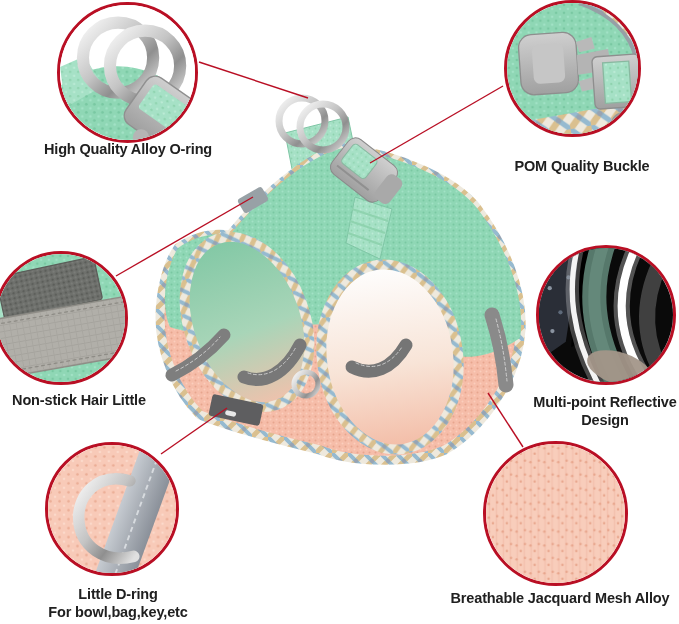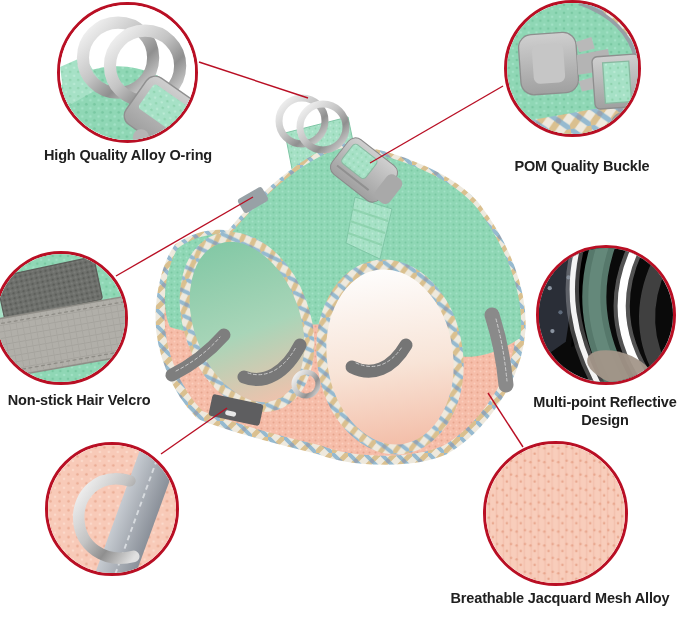--- a/index.html
+++ b/index.html
@@ -255,31 +255,33 @@
       <path d="M64,28 C38,21 23,40 24,58 C25,79 44,93 67,87" fill="none" stroke="url(#silver)" stroke-width="9" stroke-linecap="round"></path>
     </svg>
   </div>
 
   <div class="callout-circle" style="left:483px;top:441px;width:145px;height:145px;">
     <svg viewBox="0 0 100 100" preserveAspectRatio="none">
       <rect width="100" height="100" fill="url(#pinkMesh2)"></rect>
     </svg>
   </div>
 
-  <div class="label" style="left:28px;top:146px;width:200px;">
+  <div class="label" style="left:28px;top:140px;width:200px;">
     <span>High Quality Alloy O-ring</span>
   </div>
   <div class="label" style="left:482px;top:157px;width:200px;">
     <span>POM Quality Buckle</span>
   </div>
   <div class="label" style="left:-11px;top:391px;width:180px;">
-    <span>Non-stick Hair Velcro</span>
+    <span>Non-stick Hair Little</span>
   </div>
   <div class="label" style="left:520px;top:393px;width:170px;">
     <span>Multi-point Reflective Design</span>
   </div>
   <div class="label" style="left:18px;top:585px;width:200px;">
+    <span class="sub">Little D-ring</span>
+    <span class="sub">For bowl,bag,key,etc</span>
   </div>
   <div class="label" style="left:425px;top:589px;width:270px;">
     <span>Breathable Jacquard Mesh Alloy</span>
   </div>
 
 </div>
 
 </body></html>

